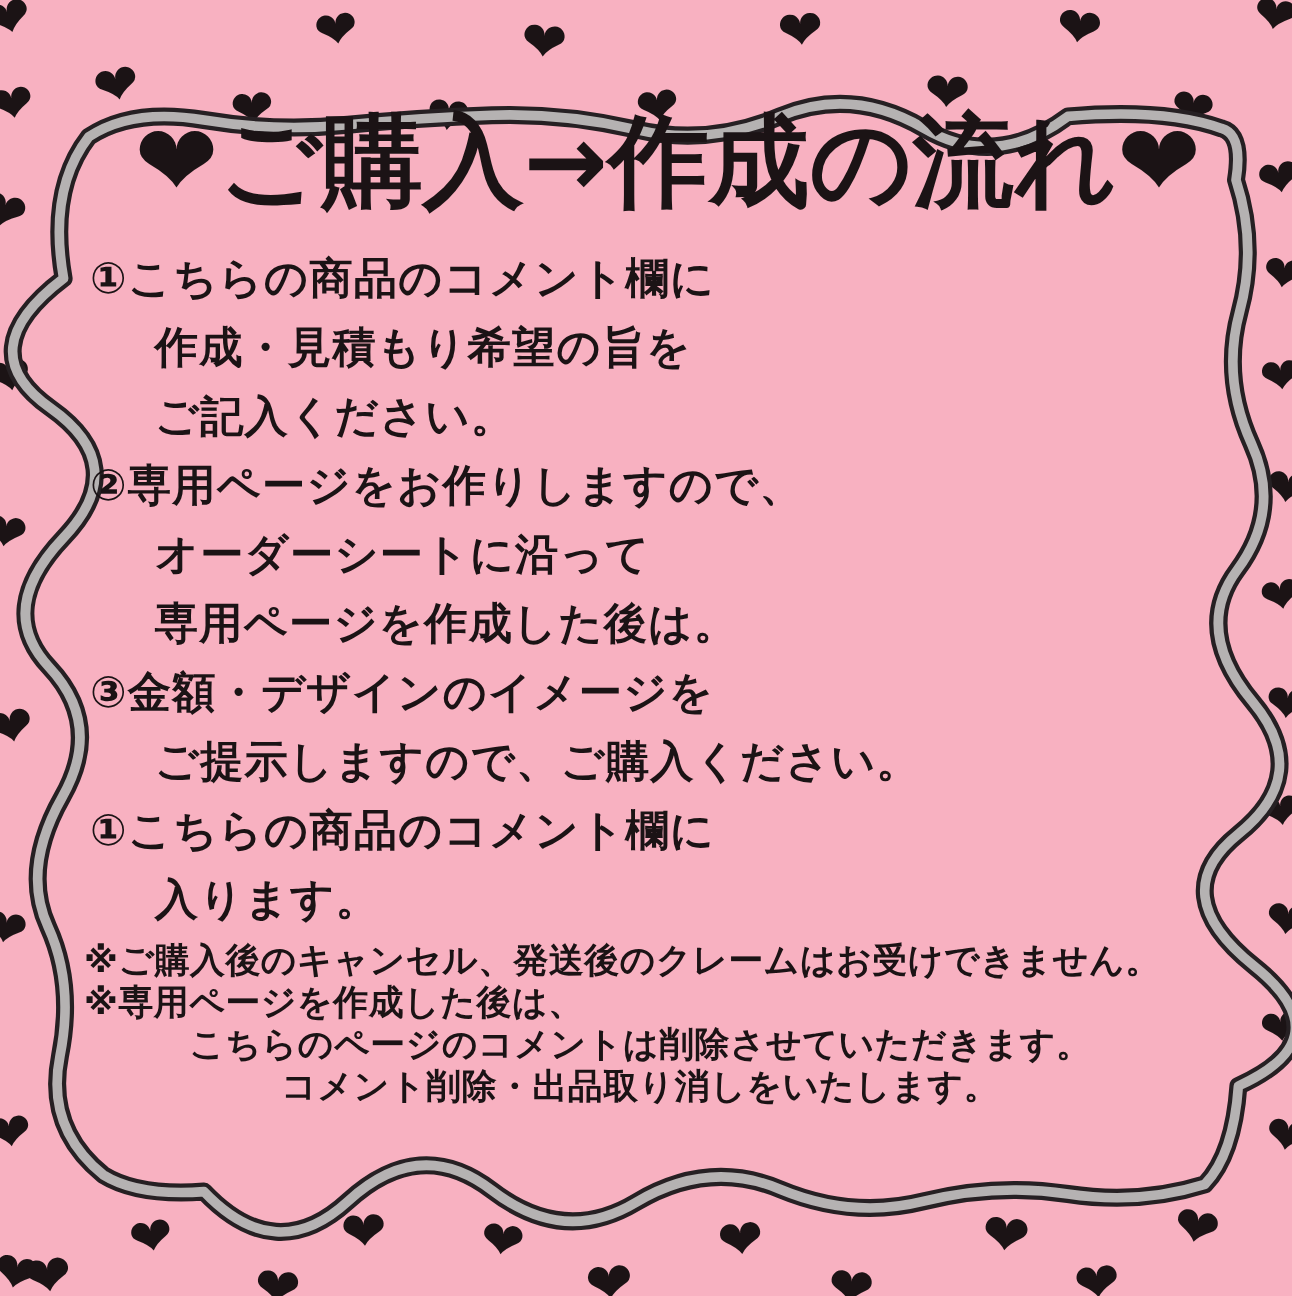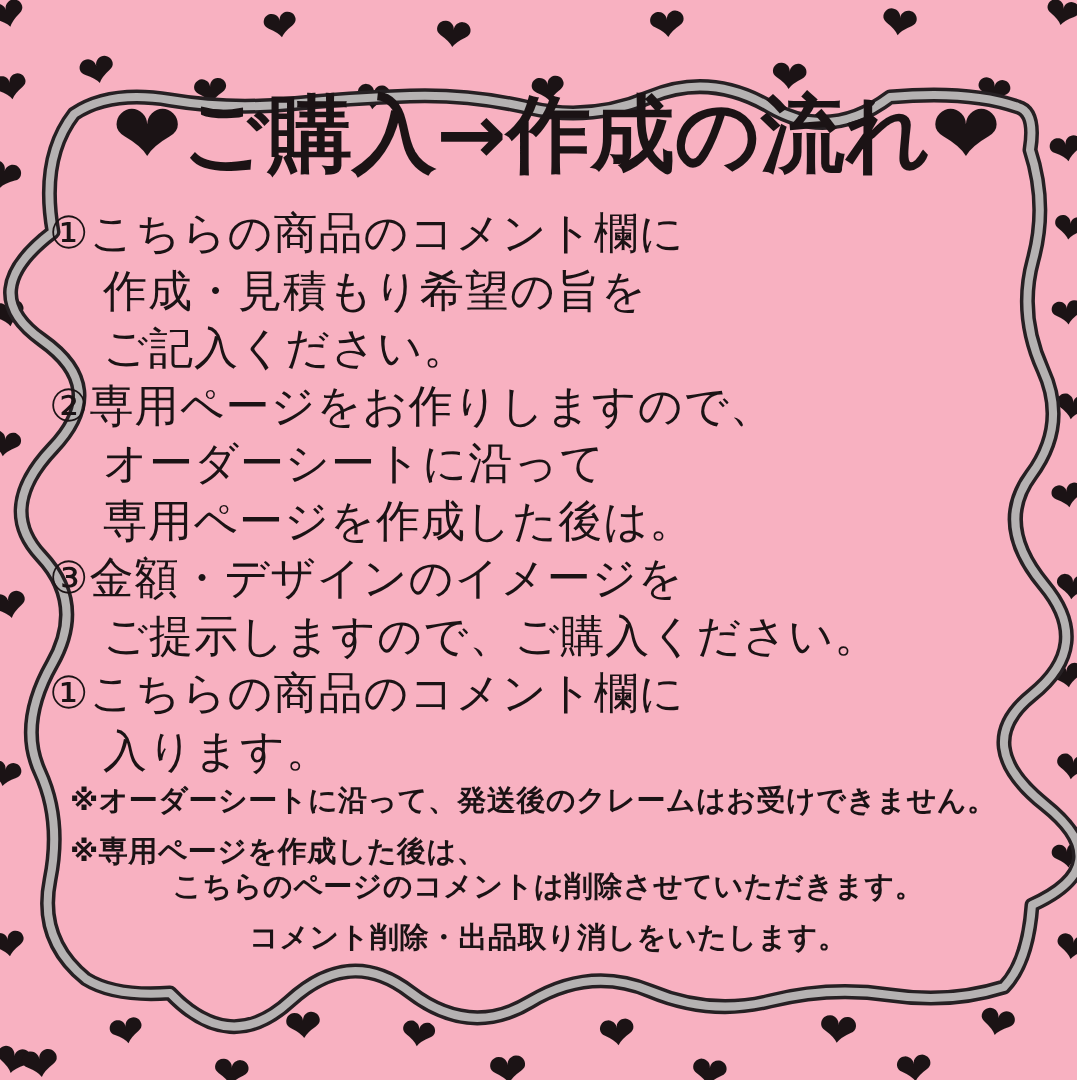--- a/index.html
+++ b/index.html
@@ -21,31 +21,31 @@
     position:absolute;line-height:1;color:var(--ink);
     z-index:1;user-select:none;
   }
   svg.frame{position:absolute;left:0;top:0;z-index:2;}
   .page-title{
     position:absolute;left:18px;top:92px;width:1077px;z-index:3;
     text-align:center;font-weight:bold;font-size:84px;line-height:1;
     letter-spacing:0;white-space:nowrap;
   }
   .steps{
-    position:absolute;left:49px;top:204px;z-index:3;
-    font-weight:normal;font-size:44px;line-height:57.5px;
+    position:absolute;left:75px;top:204px;z-index:3;
+    font-weight:bold;font-size:36px;line-height:57.5px;
     letter-spacing:1px;white-space:nowrap;
   }
   .steps .ind{padding-left:54px;}
   .notes{
     position:absolute;left:70px;top:783px;z-index:3;
     font-weight:bold;font-size:29px;line-height:35px;
     letter-spacing:0.5px;white-space:nowrap;
   }
-  .note + .note{margin-top:16px;}
+  .note + .note{margin-top:0;}
   .note .nind{padding-left:30px;text-align:center;}
 </style>
 </head>
 <body>
 
 <div class="stage">
 
   <div id="heart-layer">
       <span class="heart" style="left: -12px; top: -8px; font-size: 46px; transform: rotate(-15deg);">❤</span>
       <span class="heart" style="left: 262px; top: 4px; font-size: 44px; transform: rotate(-8deg);">❤</span>
@@ -117,21 +117,21 @@
     <div class="ind">オーダーシートに沿って</div>
     <div class="ind">専用ページを作成した後は。</div>
     <div>③金額・デザインのイメージを</div>
     <div class="ind">ご提示しますので、ご購入ください。</div>
     <div>①こちらの商品のコメント欄に</div>
     <div class="ind">入ります。</div>
   </div>
 
   <div class="notes">
     <div class="note">
-      <div>※オーダーシートに沿って、発送後のクレームはお受けできません。</div>
+      <div>※ご購入後のキャンセル、発送後のクレームはお受けできません。</div>
     </div>
     <div class="note">
       <div>※専用ページを作成した後は、</div>
       <div class="nind">こちらのページのコメントは削除させていただきます。</div>
     </div>
     <div class="note">
       <div class="nind">コメント削除・出品取り消しをいたします。</div>
     </div>
   </div>
 

